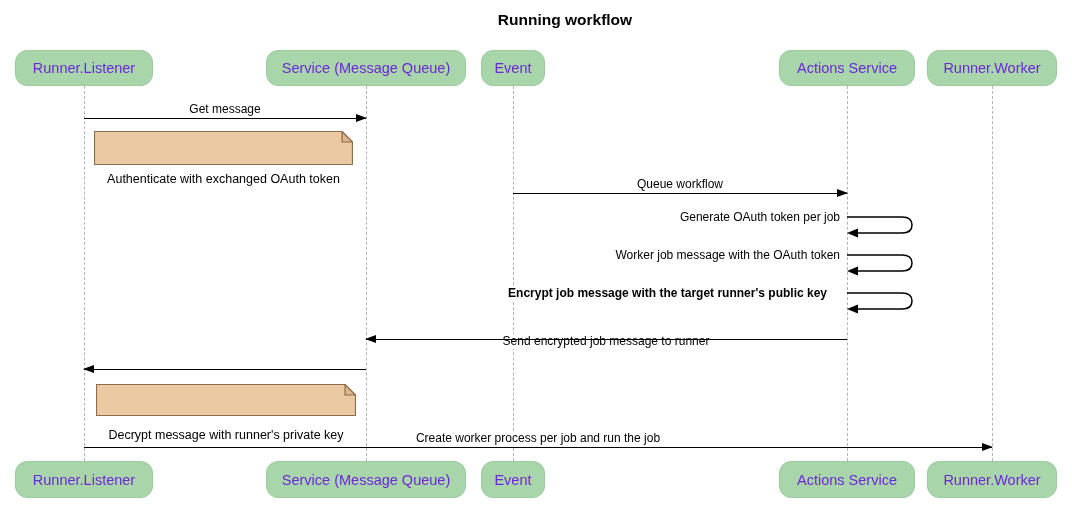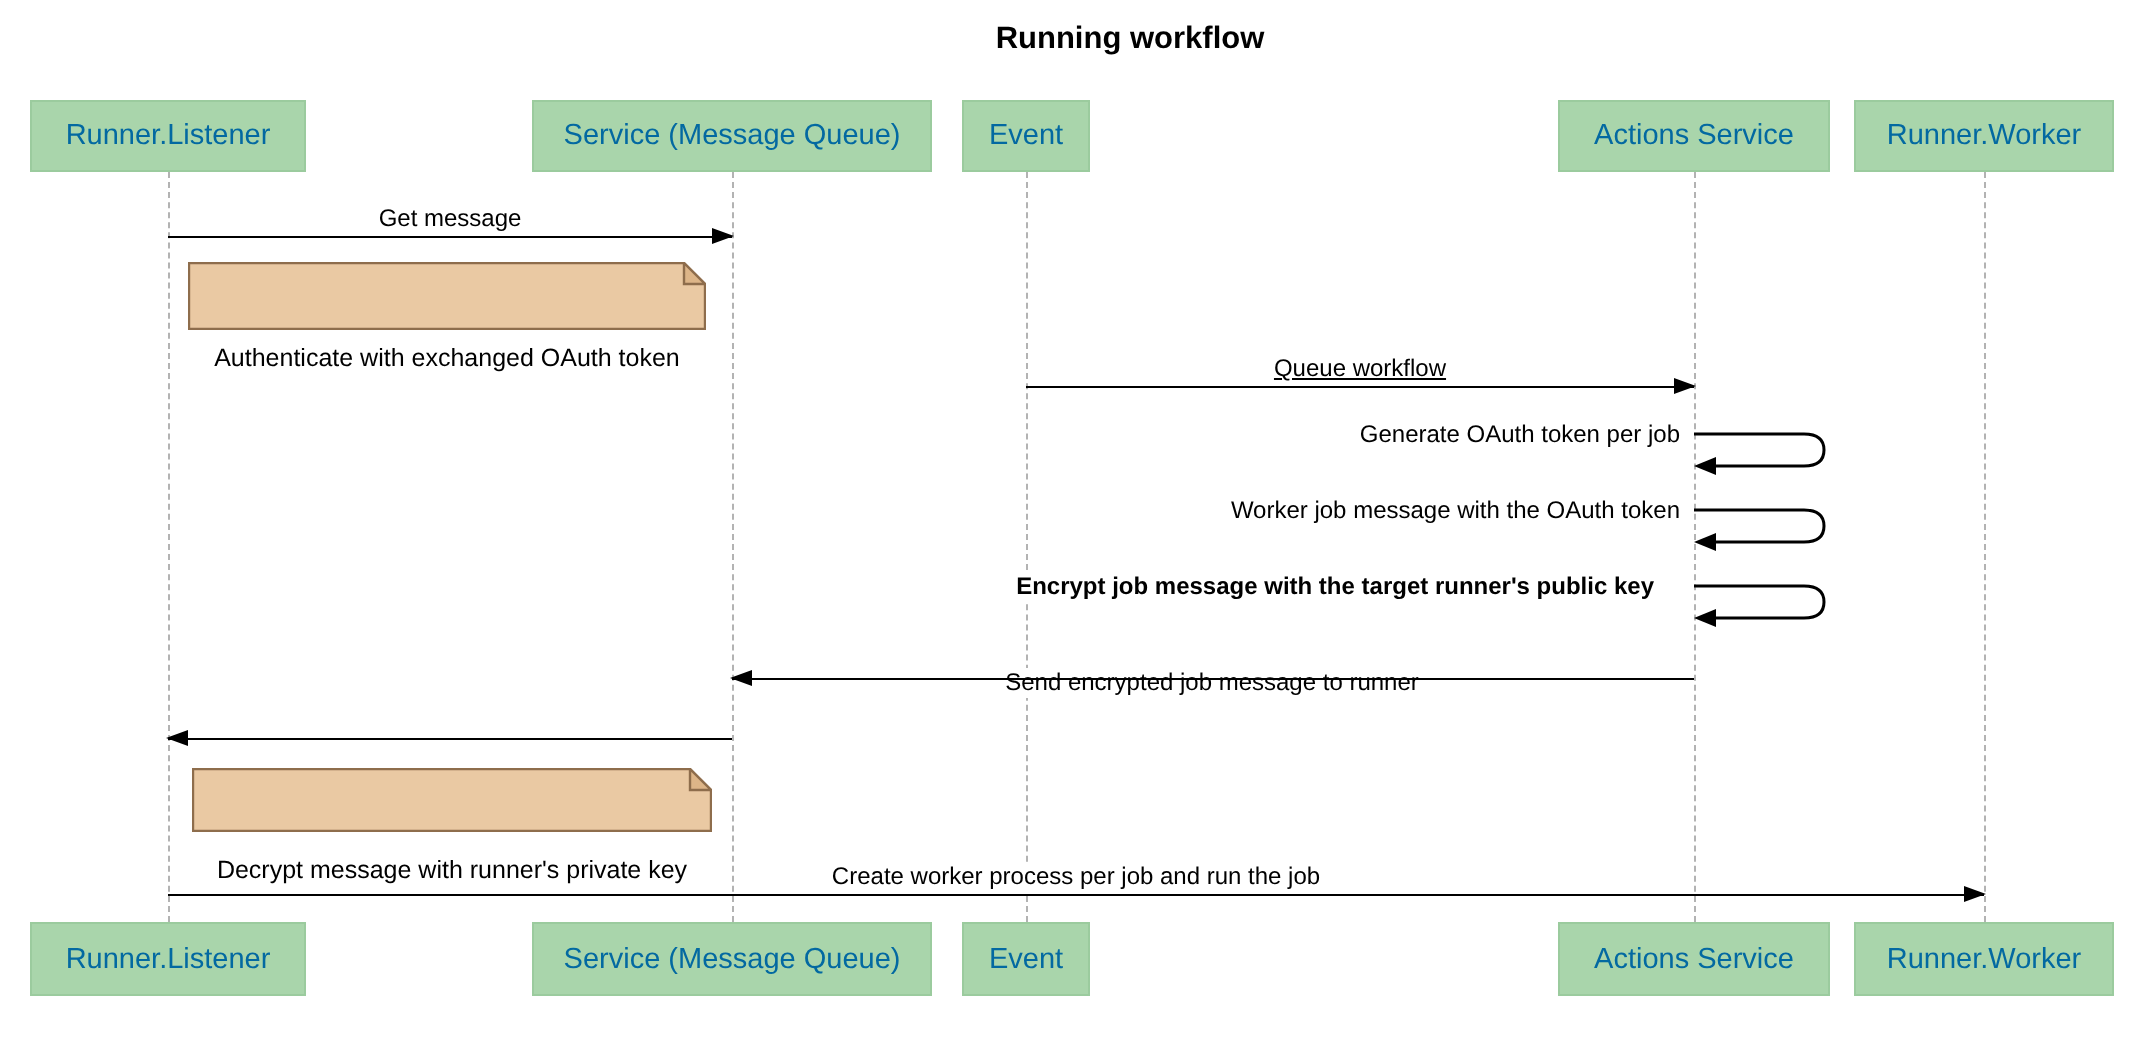--- a/index.html
+++ b/index.html
@@ -12,23 +12,23 @@
   .diagram-title {
     position:absolute; left:0; top:11px; width:1072px; text-align:center;
     font-size:15.5px; font-weight:bold; color:#000;margin-left:29px;
   }
   .lifeline {
     position:absolute; top:86px; height:375px; width:0;
     border-left:1px dashed #b3b3b3;
   }
   .participant {
     position:absolute; height:36px; background:#a9d5ab;
-    border:1px solid #9bcb9e; border-radius:0;
+    border:1px solid #9bcb9e; border-radius:12px;
     display:flex; align-items:center; justify-content:center;
-    font-size:14.5px; color:#0369a1;
+    font-size:14.5px; color:#6d28d9;
   }
   .participant.bottom { height:37px; }
   .msg-line {
     position:absolute; height:0; border-top:1.5px solid #000;
   }
   .msg-line.dir-right::after {
     content:""; position:absolute; right:-1px; top:-5.2px; width:0; height:0;
     border-top:4.5px solid transparent; border-bottom:4.5px solid transparent;
     border-left:11px solid #000;
   }
@@ -85,21 +85,21 @@
   <div class="msg-line dir-right" style="left:84px;top:118px;width:282px;"></div>
 
   <div class="note" style="left:94px;top:131px;width:259px;height:34px;">
     <svg width="259" height="34">
       <path d="M0.5,0.5 L248,0.5 L258.5,11 L258.5,33.5 L0.5,33.5 Z" fill="#eac9a3" stroke="#8e6d4c" stroke-width="1.2"></path>
       <path d="M248,0.5 L248,11 L258.5,11 Z" fill="#ddb588" stroke="#8e6d4c" stroke-width="1.2"></path>
     </svg>
     <div class="note-text">Authenticate with exchanged OAuth token</div>
   </div>
 
-  <div class="msg-label" style="left:680px;top:177px;text-decoration:underline;">Queue workflow</div>
+  <div class="msg-label" style="left:680px;top:177px;">Queue workflow</div>
   <div class="msg-line dir-right" style="left:513px;top:193px;width:334px;"></div>
 
   <div class="self-label" style="right:229px;top:209px;">Generate OAuth token per job</div>
   <svg class="self-loop" style="left:846px;top:215px;" width="70" height="24" viewBox="0 0 70 24">
     <path d="M1,2 L56,2 Q66,2 66,10 Q66,18 56,18 L12,18" fill="none" stroke="#000" stroke-width="1.5"></path>
     <polygon points="12,13.5 12,22.5 1,18" fill="#000"></polygon>
   </svg>
 
   <div class="self-label" style="right:229px;top:247px;">Worker job message with the OAuth token</div>
   <svg class="self-loop" style="left:846px;top:253px;" width="70" height="24" viewBox="0 0 70 24">

